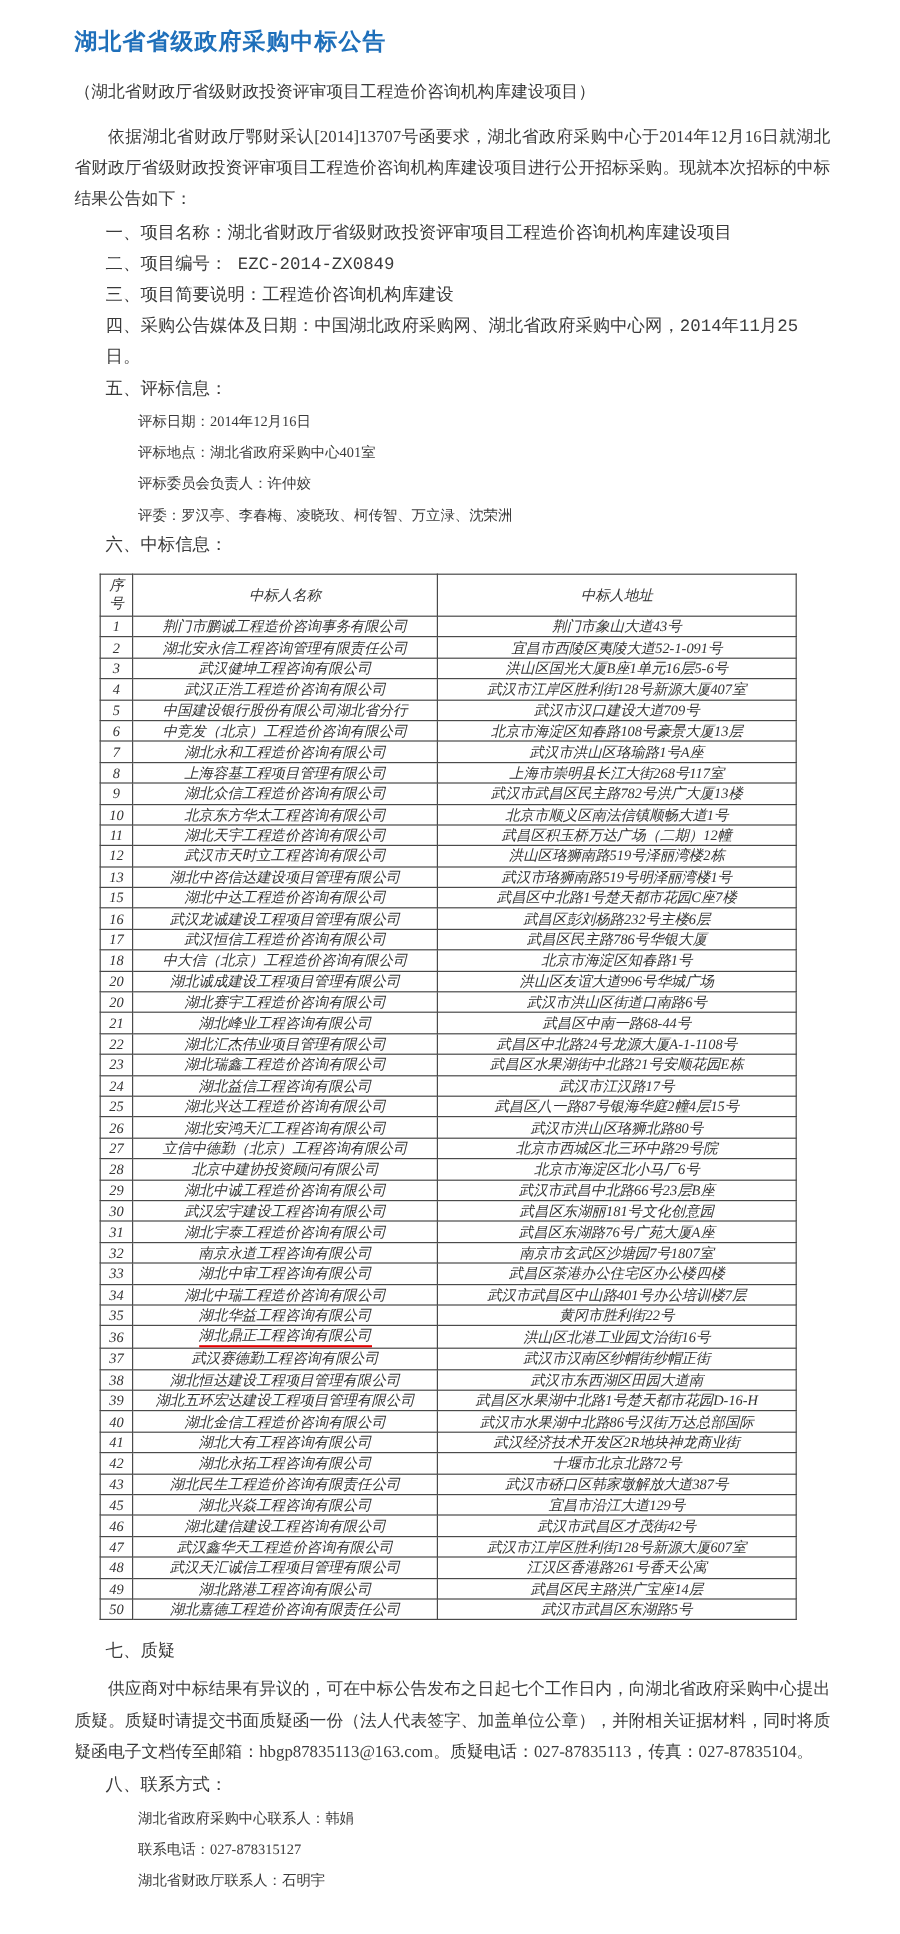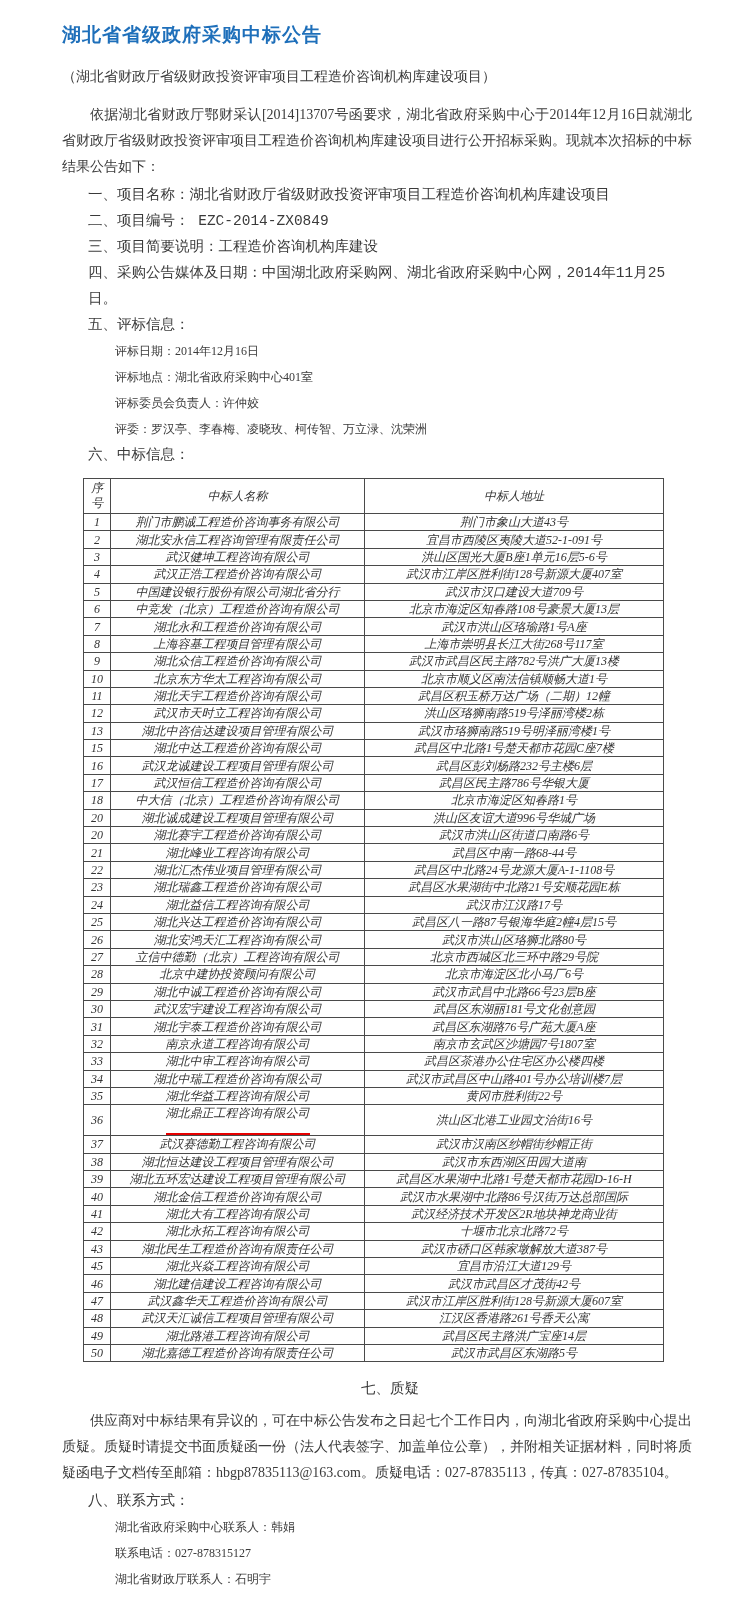--- a/index.html
+++ b/index.html
@@ -74,23 +74,23 @@
     height:16.4px;
     line-height:16px;
   }
   col.c-no{width:27px;}
   col.c-name{width:254px;}
   col.c-addr{width:299px;}
   td.seq-cell{position:relative;}
   .u-red{
     display:inline-block;
     border-bottom:2px solid #1d4ed8;
-    padding-bottom:12px;
-  }
-  .sec-gap{margin-top:14px;text-align:center;}
+    padding-bottom:0px;
+  }
+  .sec-gap{margin-top:14px;}
 </style>
 </head>
 <body>
 
 <div class="page">
 
   <h1 class="doc-title" style="color: rgb(30, 111, 186);">湖北省省级政府采购中标公告</h1>
 
   <p class="doc-subtitle">（湖北省财政厅省级财政投资评审项目工程造价咨询机构库建设项目）</p>
 

